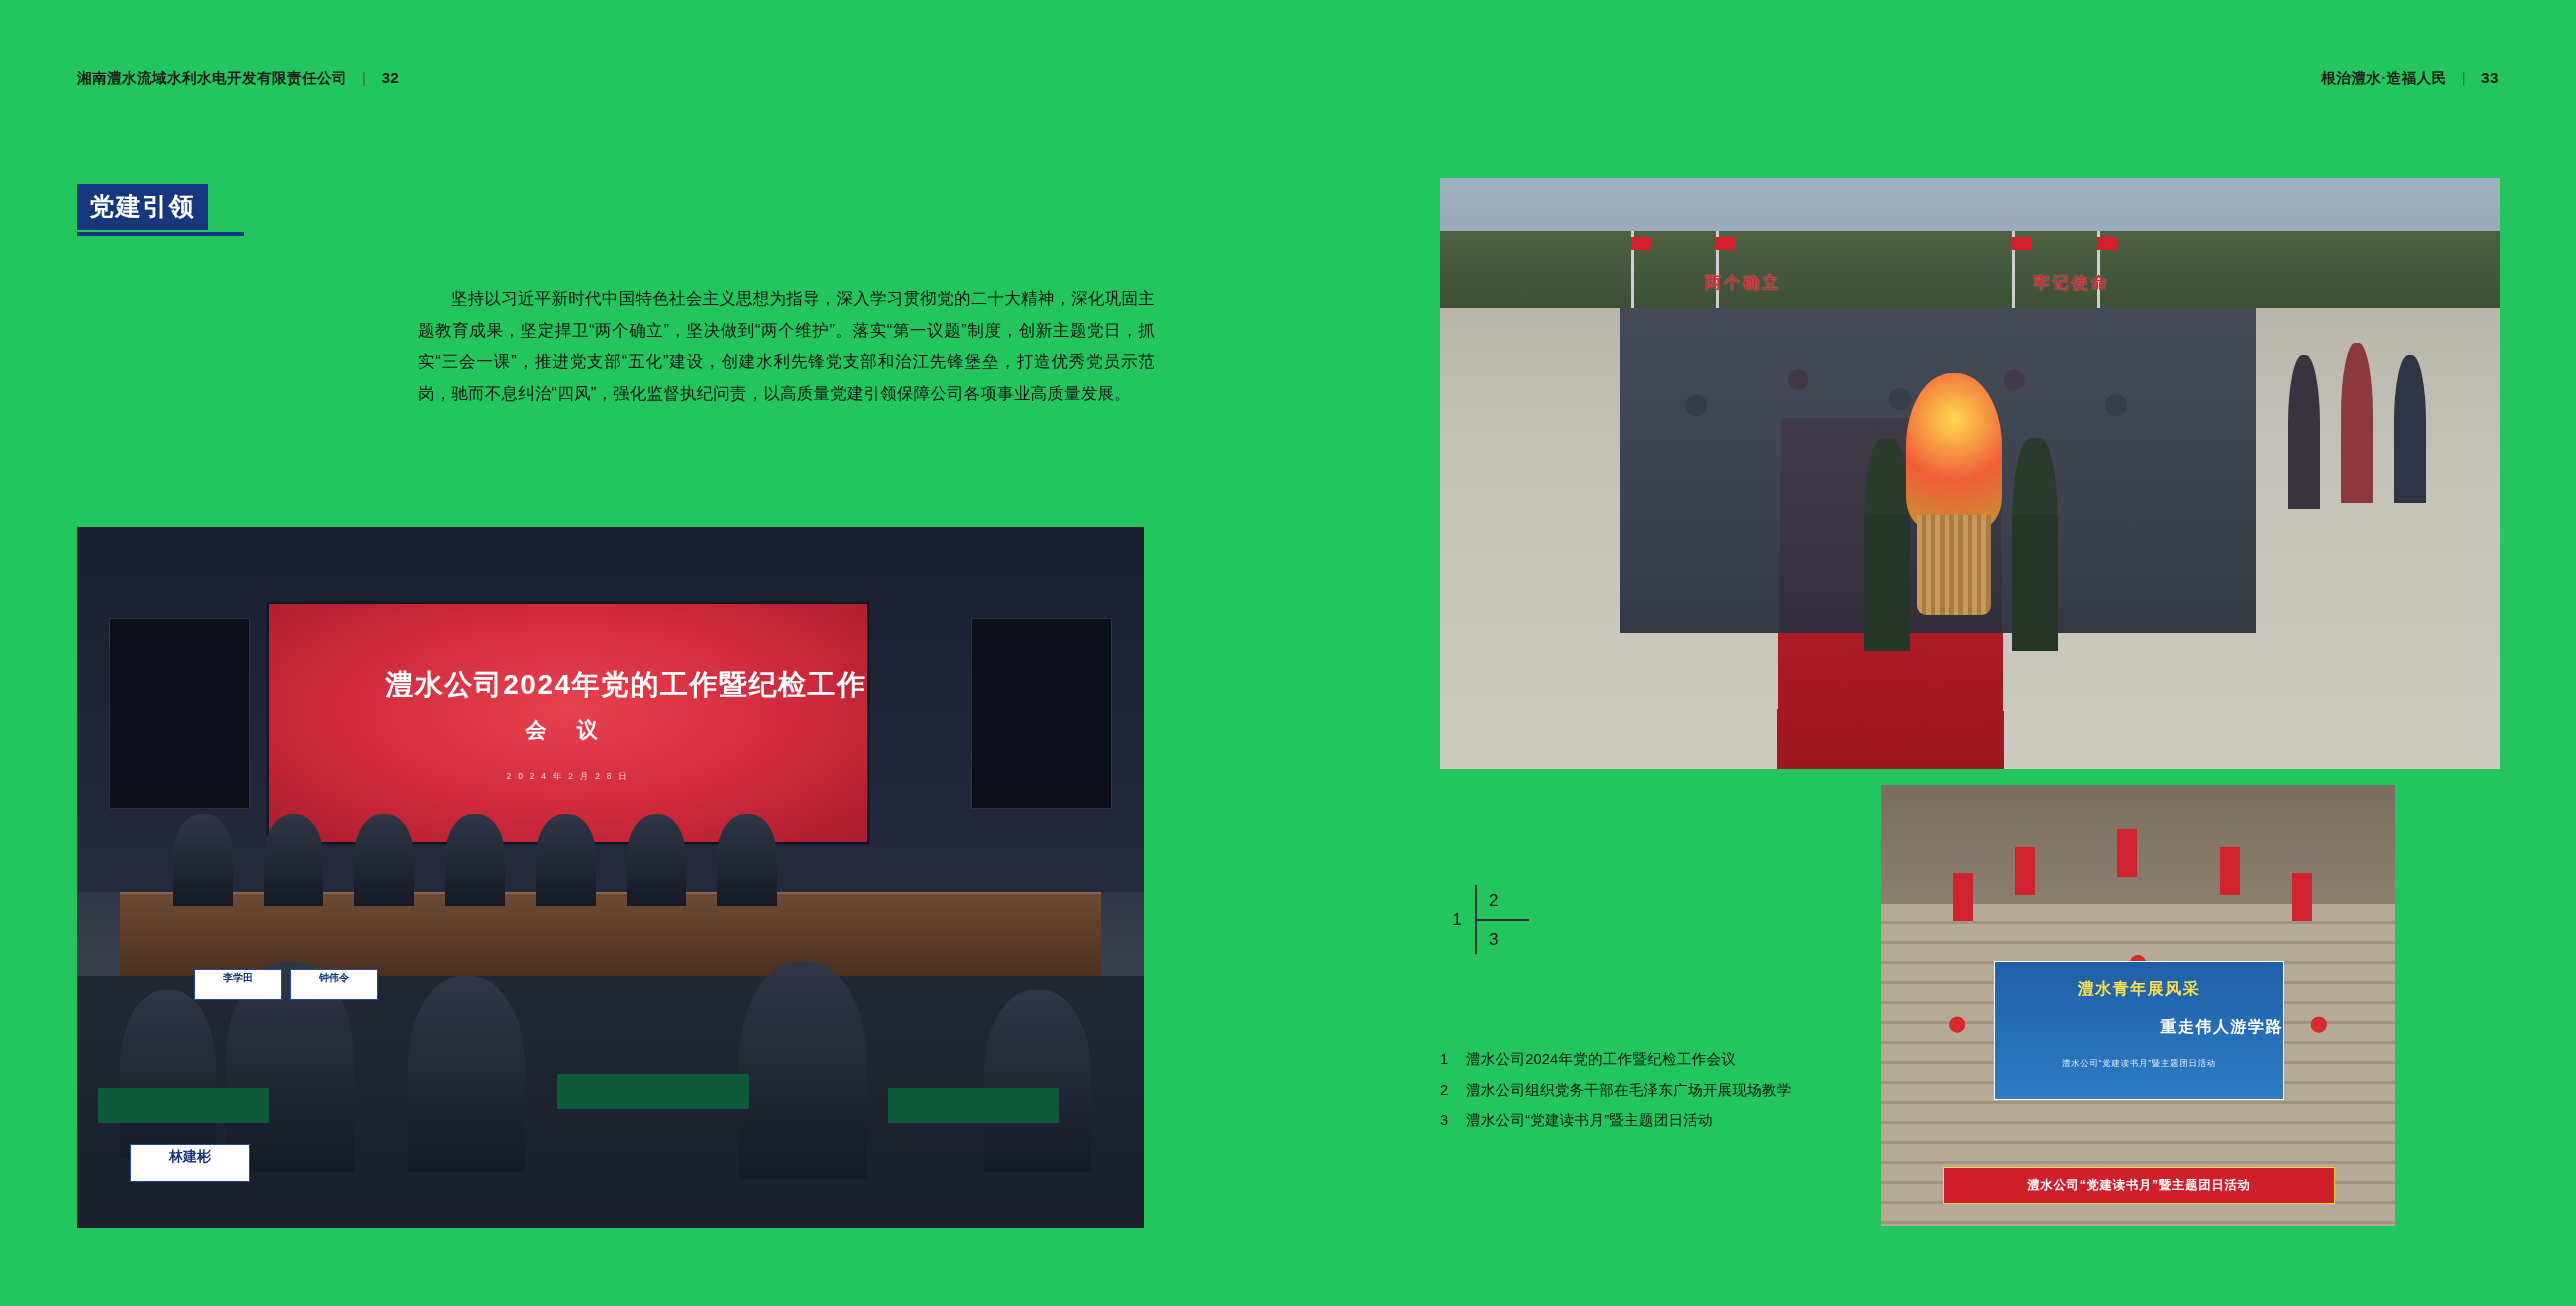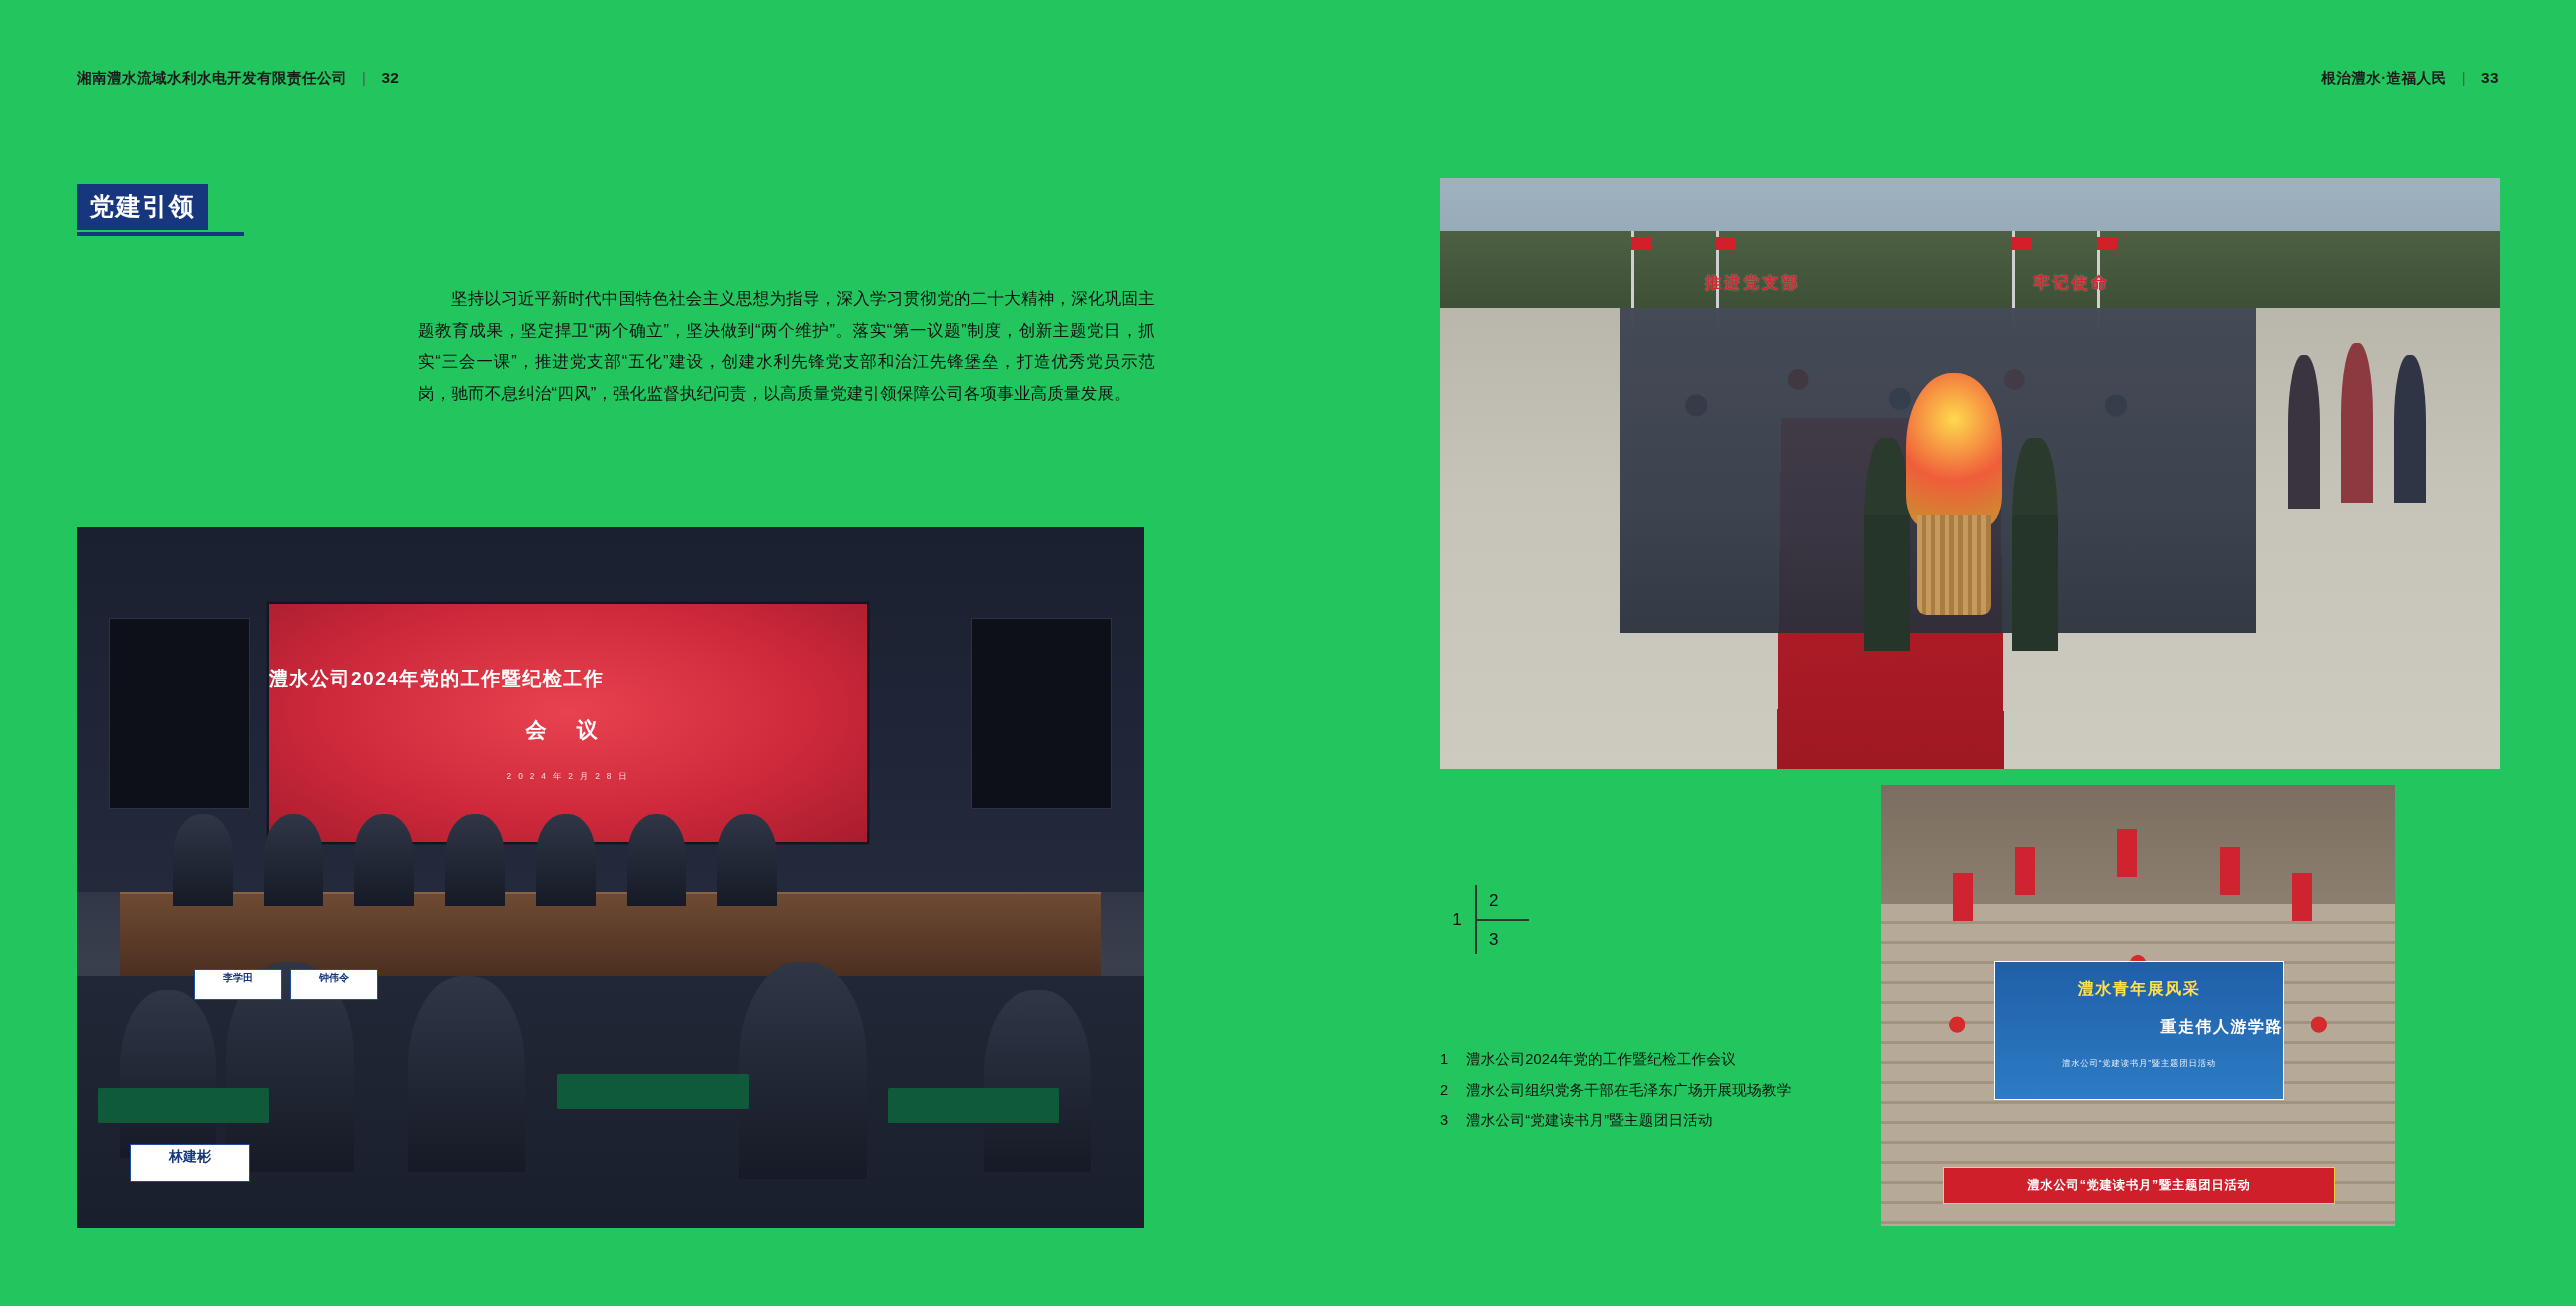--- a/index.html
+++ b/index.html
@@ -119,22 +119,22 @@
   }
   .p1-screen {
     position: absolute;
     left: 18%; top: 11%;
     width: 56%; height: 34%;
     background: radial-gradient(ellipse at 50% 45%, #e8424f 0%, #cf2a3c 55%, #a81c2e 100%);
     box-shadow: 0 0 0 2.3px #121624;
   }
   .p1-screen-t1 {
     position: absolute; left: 0; right: 0; top: 26%;
-    text-align: left; color: #ffffff; font-size: 19px; font-weight: 700;
-    letter-spacing: 1.5px; white-space: nowrap;
+    text-align: right; color: #ffffff; font-size: 28px; font-weight: 700;
+    letter-spacing: 1.5px; white-space: nowrap; padding-left: 30px;
   }
   .p1-screen-t2 {
     position: absolute; left: 0; right: 0; top: 47%;
     text-align: center; color: #ffffff; font-size: 21px; font-weight: 700;
     letter-spacing: 12.3px; white-space: nowrap;
   }
   .p1-screen-t3 {
     position: absolute; left: 0; right: 0; top: 70%;
     text-align: center; color: #ffd9dd; font-size: 8.4px; letter-spacing: 2.3px;
     white-space: nowrap;
@@ -406,21 +406,21 @@
 
     <div class="p2-flagpole" style="left:18%;"></div>
     <div class="p2-flagpole" style="left:26%;"></div>
     <div class="p2-flagpole" style="left:54%;"></div>
     <div class="p2-flagpole" style="left:62%;"></div>
     <div class="p2-redflag" style="left:18%; top:10%;"></div>
     <div class="p2-redflag" style="left:26%; top:10%;"></div>
     <div class="p2-redflag" style="left:54%; top:10%;"></div>
     <div class="p2-redflag" style="left:62%; top:10%;"></div>
 
-    <div class="p2-banner" style="left:25%;">推进党支部</div>
+    <div class="p2-banner" style="left:25%;">两个确立</div>
     <div class="p2-banner" style="left:56%;text-align:right;">牢记使命</div>
 
     <div class="p2-carpet"></div>
     <div class="p2-crowd"></div>
 
     <div class="p2-guard" style="left:40%;"></div>
     <div class="p2-guard" style="left:54%;"></div>
     <div class="p2-flower"></div>
     <div class="p2-basket"></div>
 

